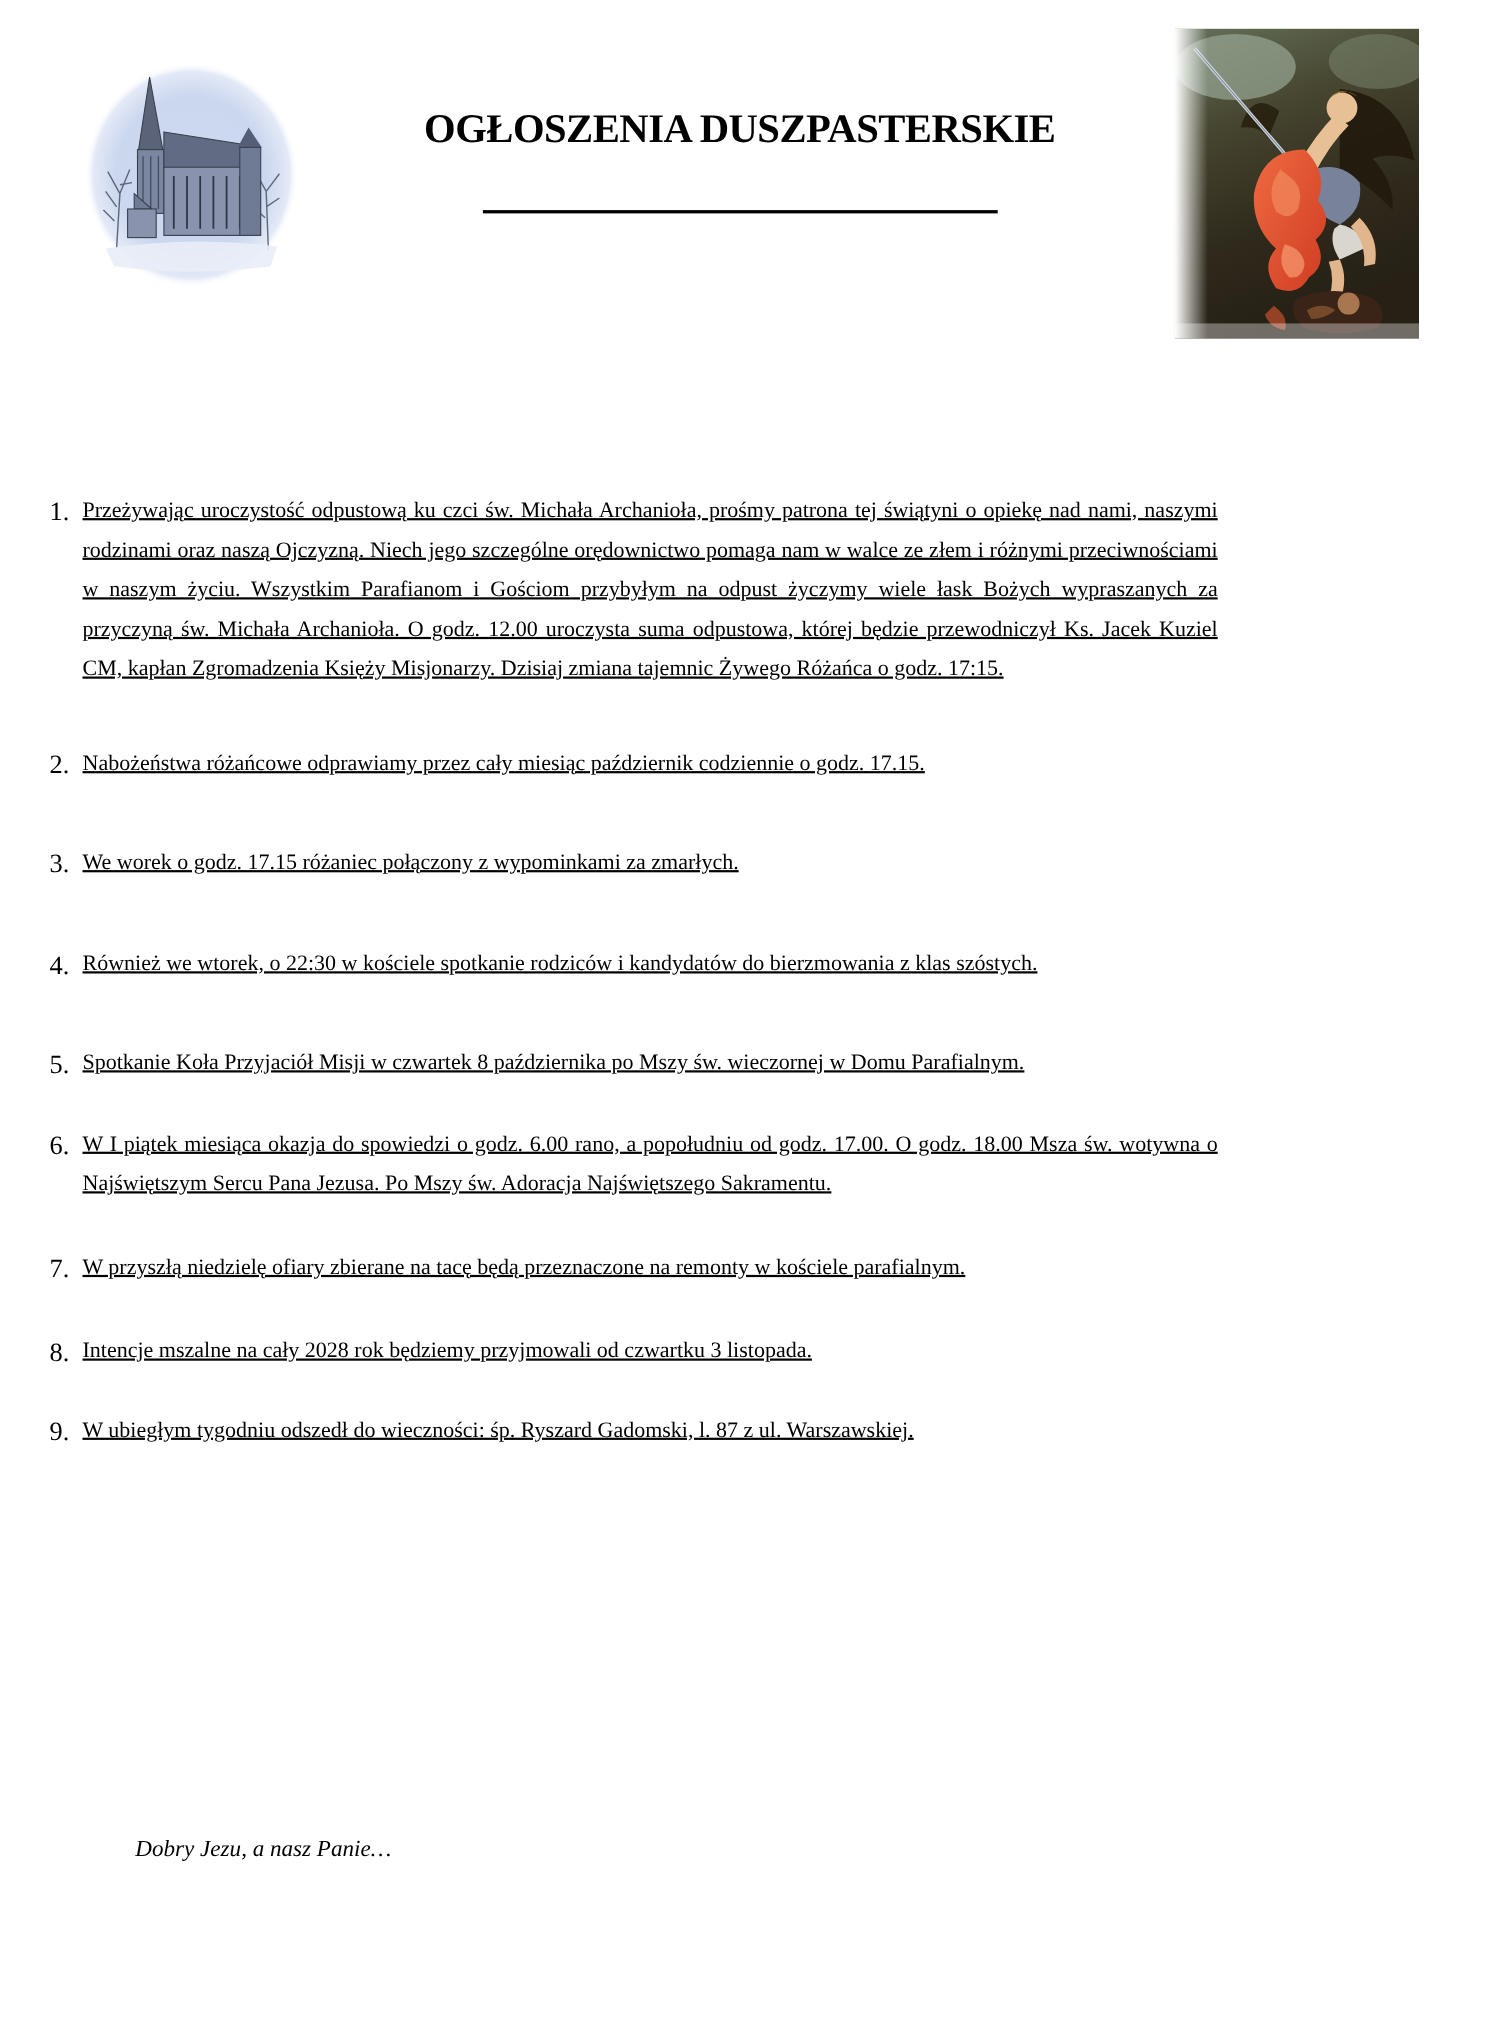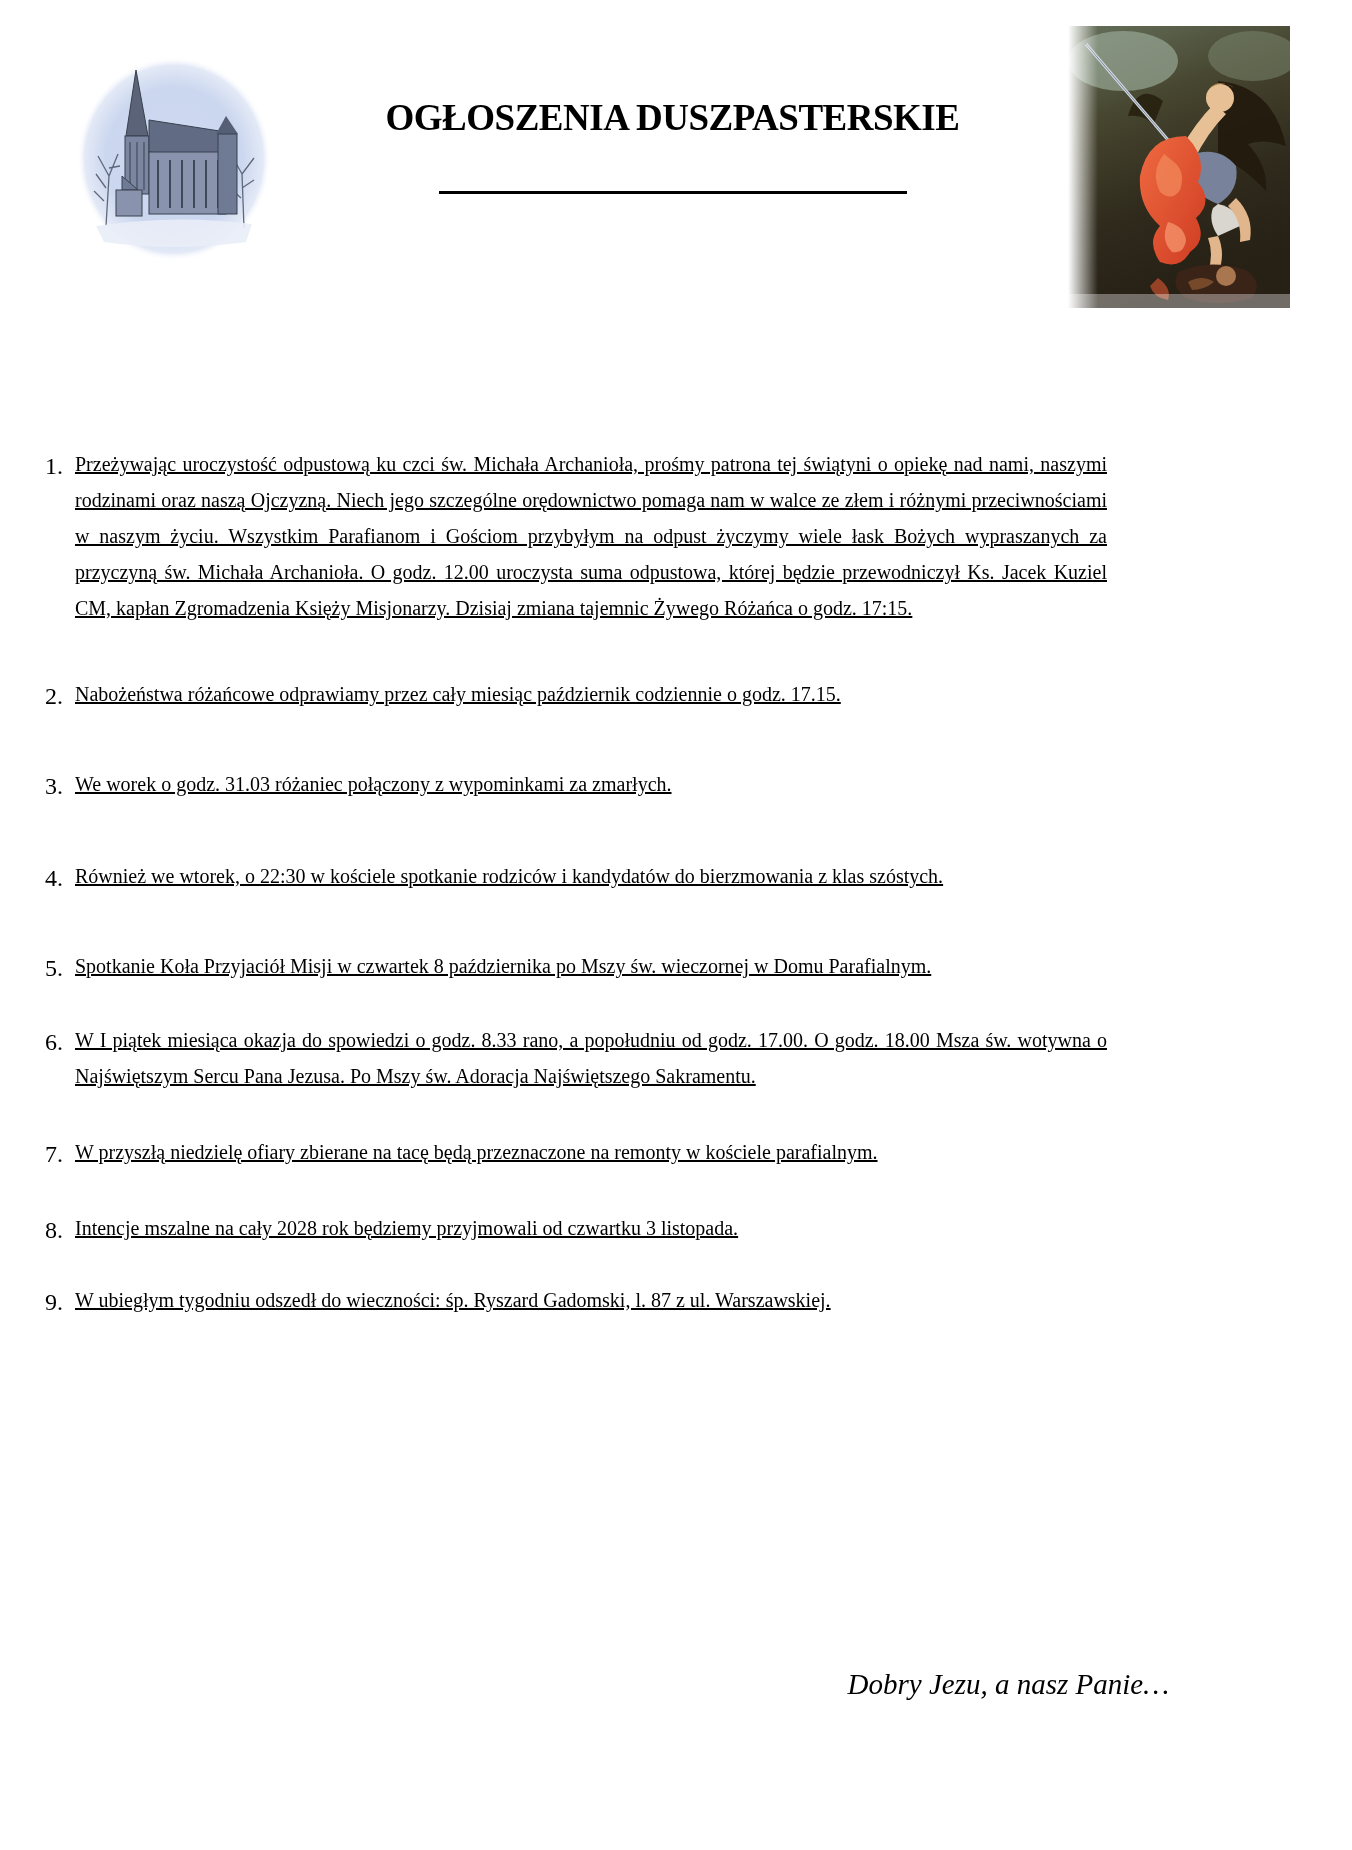--- a/index.html
+++ b/index.html
@@ -74,26 +74,26 @@
     flex:1;
     font-size:20px;
     line-height:36px;
     text-align:justify;
     text-justify:inter-word;
     text-decoration:underline;
   }
 
   
   .closing{
-    position:absolute; left:37px; top:1668px;
+    position:absolute; left:53px; top:1668px;
     width:1062px;
     padding-left:70px;
-    text-align:right;
+    text-align:left;
     font-style:italic;
-    font-size:29px;
+    font-size:21px;
   }
 </style>
 </head>
 <body>
 
 <div class="page">
 
   <div class="church-vignette">
     <svg width="196" height="206" viewBox="0 0 196 206" xmlns="http://www.w3.org/2000/svg">
       <defs>
@@ -203,36 +203,36 @@
         <div class="txt">Przeżywając uroczystość odpustową ku czci św. Michała Archanioła, prośmy patrona tej świątyni o opiekę nad nami, naszymi rodzinami oraz naszą Ojczyzną. Niech jego szczególne orędownictwo pomaga nam w walce ze złem i różnymi przeciwnościami w naszym życiu. Wszystkim Parafianom i Gościom przybyłym na odpust życzymy wiele łask Bożych wypraszanych za przyczyną św. Michała Archanioła. O godz. 12.00 uroczysta suma odpustowa, której będzie przewodniczył Ks. Jacek Kuziel CM, kapłan Zgromadzenia Księży Misjonarzy. Dzisiaj zmiana tajemnic Żywego Różańca o godz. 17:15.</div>
       </li>
 
       <li>
         <span class="num">2.</span>
         <div class="txt">Nabożeństwa różańcowe odprawiamy przez cały miesiąc październik codziennie o godz. 17.15.</div>
       </li>
 
       <li>
         <span class="num">3.</span>
-        <div class="txt">We worek o godz. 31.03 różaniec połączony z wypominkami za zmarłych.</div>
+        <div class="txt">We worek o godz. 17.15 różaniec połączony z wypominkami za zmarłych.</div>
       </li>
 
       <li>
         <span class="num">4.</span>
         <div class="txt">Również we wtorek, o 22:30 w kościele spotkanie rodziców i kandydatów do bierz­mowania z klas szóstych.</div>
       </li>
 
       <li>
         <span class="num">5.</span>
         <div class="txt">Spotkanie Koła Przyjaciół Misji w czwartek 8 października po Mszy św. wieczornej w Domu Parafialnym.</div>
       </li>
 
       <li>
         <span class="num">6.</span>
-        <div class="txt">W I piątek miesiąca okazja do spowiedzi o godz. 8.33 rano, a popołudniu od godz. 17.00. O godz. 18.00 Msza św. wotywna o Najświętszym Sercu Pana Jezusa. Po Mszy św. Adoracja Najświętszego Sakramentu.</div>
+        <div class="txt">W I piątek miesiąca okazja do spowiedzi o godz. 6.00 rano, a popołudniu od godz. 17.00. O godz. 18.00 Msza św. wotywna o Najświętszym Sercu Pana Jezusa. Po Mszy św. Adoracja Najświętszego Sakramentu.</div>
       </li>
 
       <li>
         <span class="num">7.</span>
         <div class="txt">W przyszłą niedzielę ofiary zbierane na tacę będą przeznaczone na remonty w kościele parafialnym.</div>
       </li>
 
       <li>
         <span class="num">8.</span>
         <div class="txt">Intencje mszalne na cały 2028 rok będziemy przyjmowali od czwartku 3 listopada.</div>

